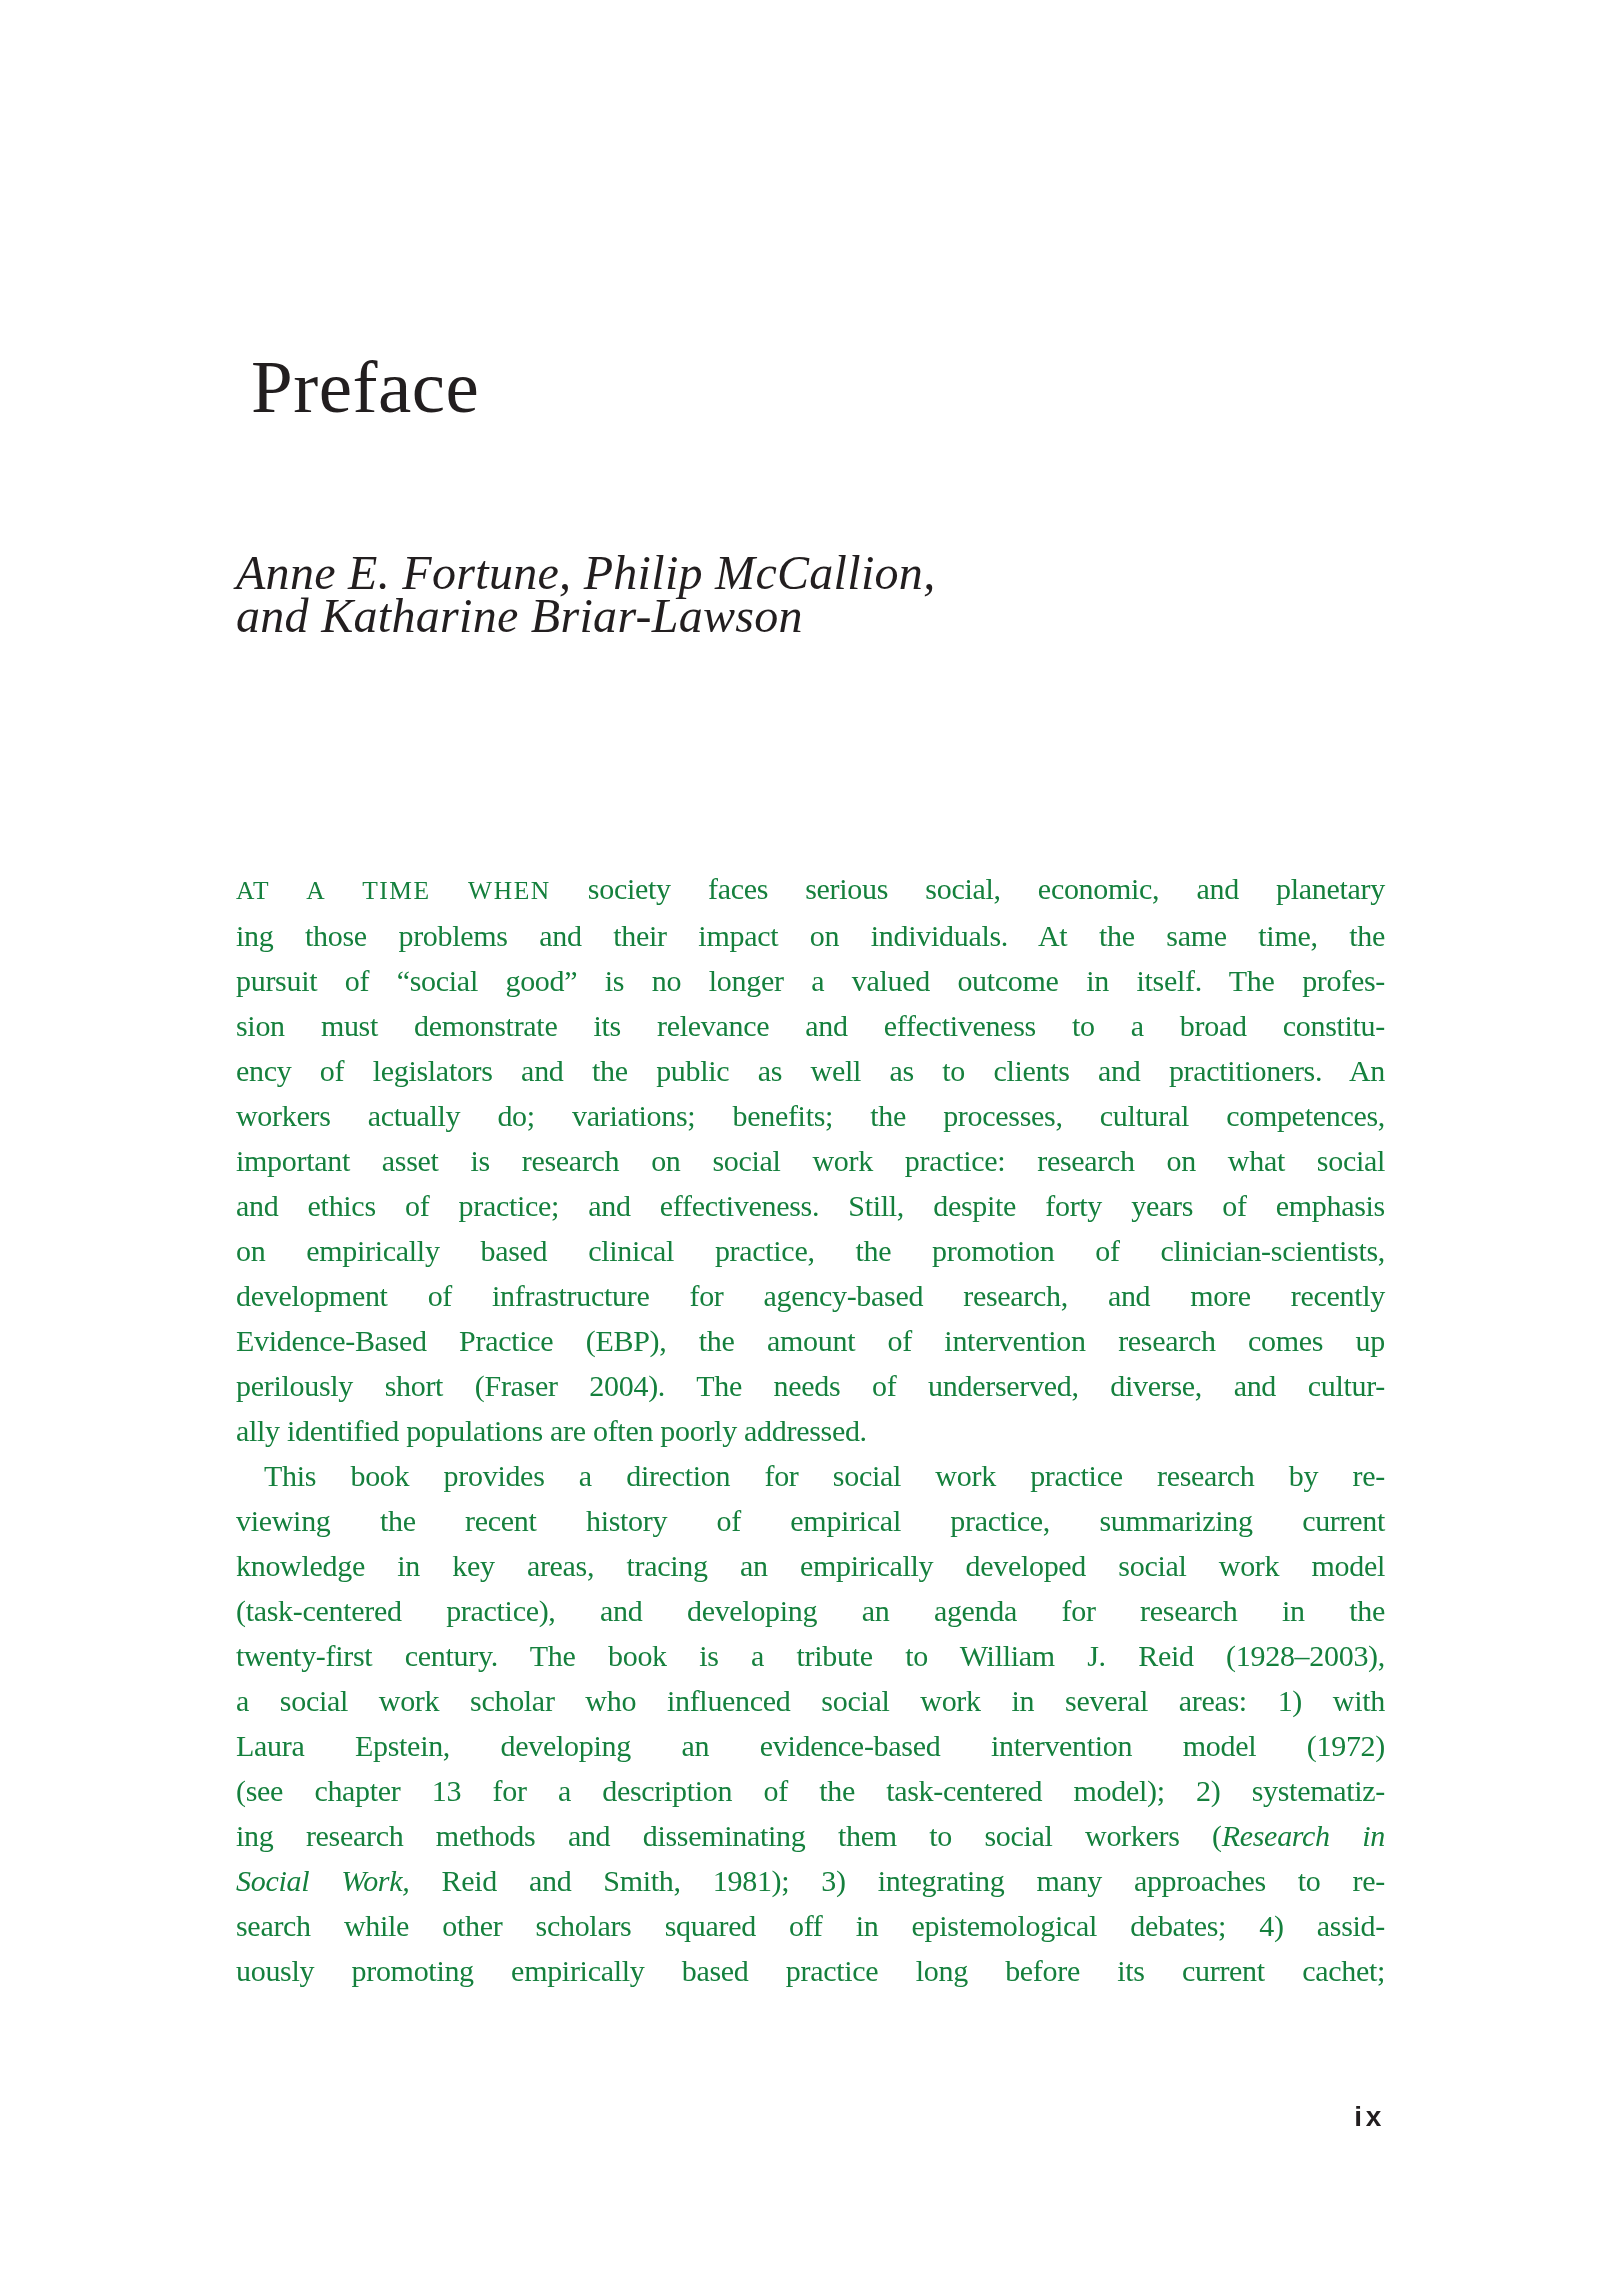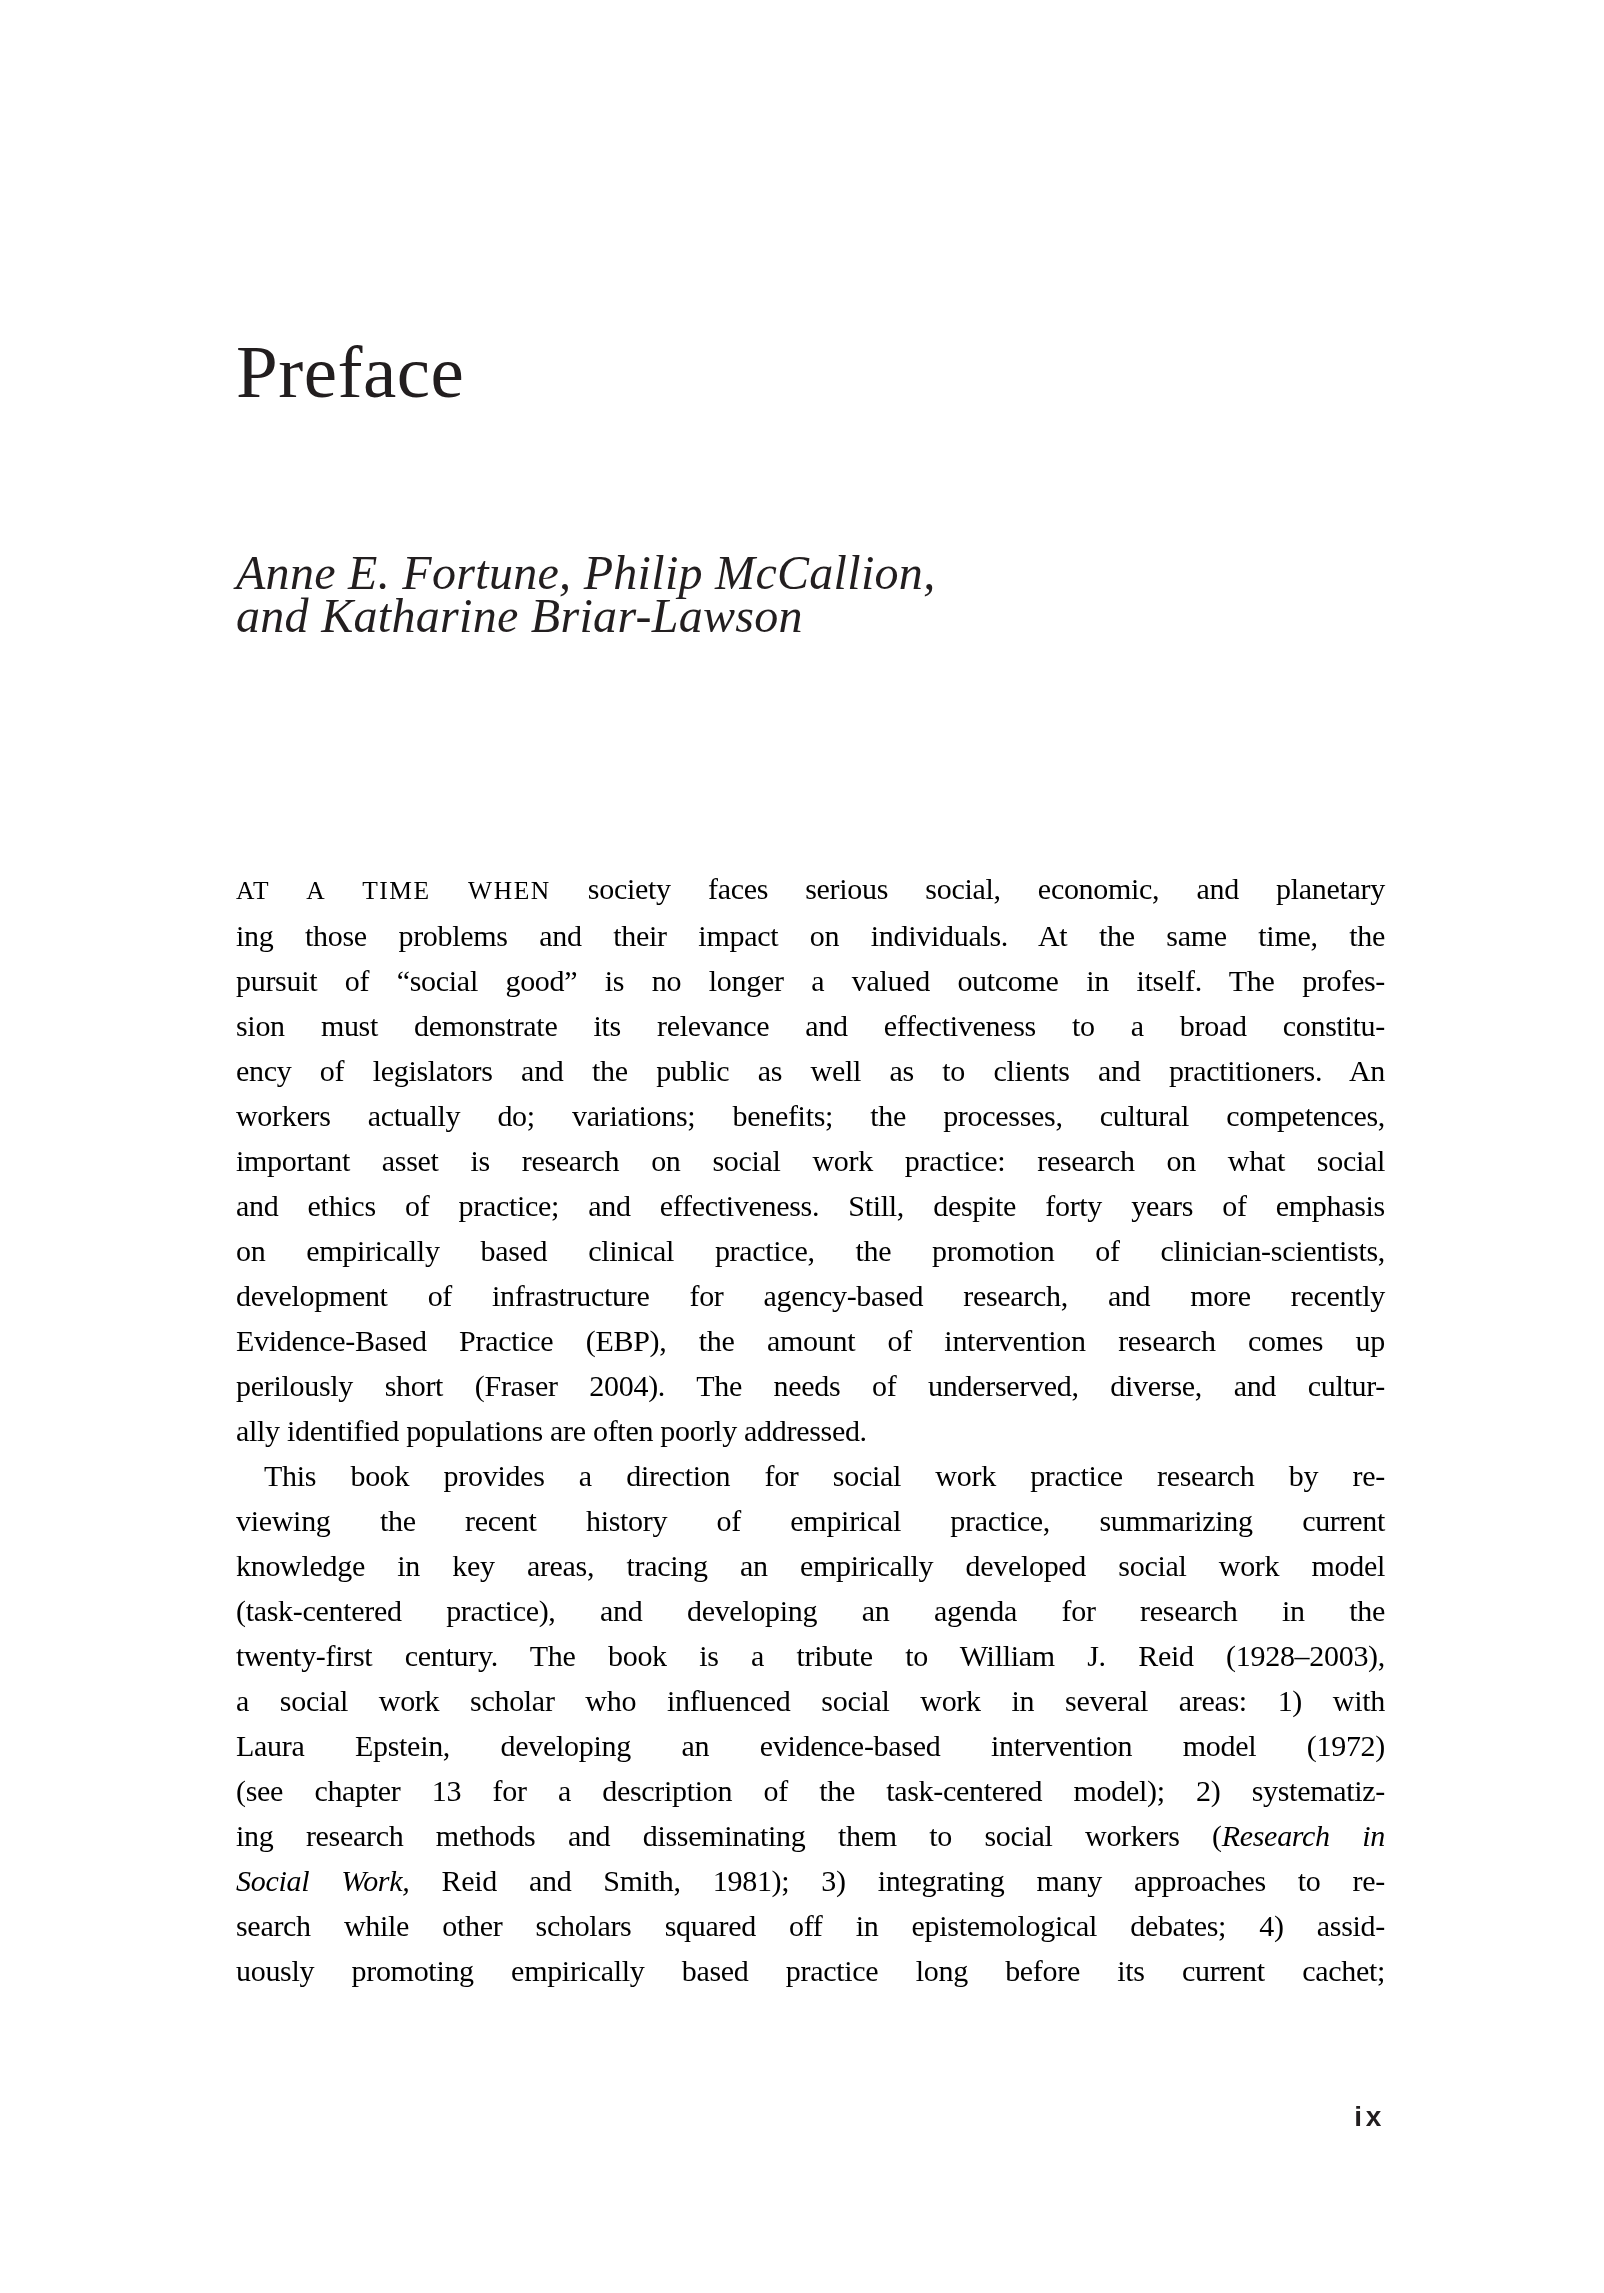--- a/index.html
+++ b/index.html
@@ -17,40 +17,40 @@
   }
   .title {
     position: absolute;
     left: 236px;
     top: 334px;
     font-size: 75px;
     font-weight: 400;
     line-height: 1;
     color: #221e1f;
     letter-spacing: 0.5px;
-    margin: 0;
+    margin: 15px;
   }
   .authors {
     position: absolute;
     left: 236px;
     top: 551px;
     font-size: 48px;
     font-style: italic;
     line-height: 43px;
     color: #221e1f;
     letter-spacing: 0.3px;
   }
   .body-text {
     position: absolute;
     left: 236px;
     top: 866px;
     width: 1149px;
     font-size: 30px;
     line-height: 45px;
-    color: #000000;
+    color: #15803d;
     letter-spacing: -0.3px;
   }
   .line {
     text-align: justify;
     text-align-last: justify;
     white-space: normal;
   }
   .line.last {
     text-align: justify;
     text-align-last: left;

